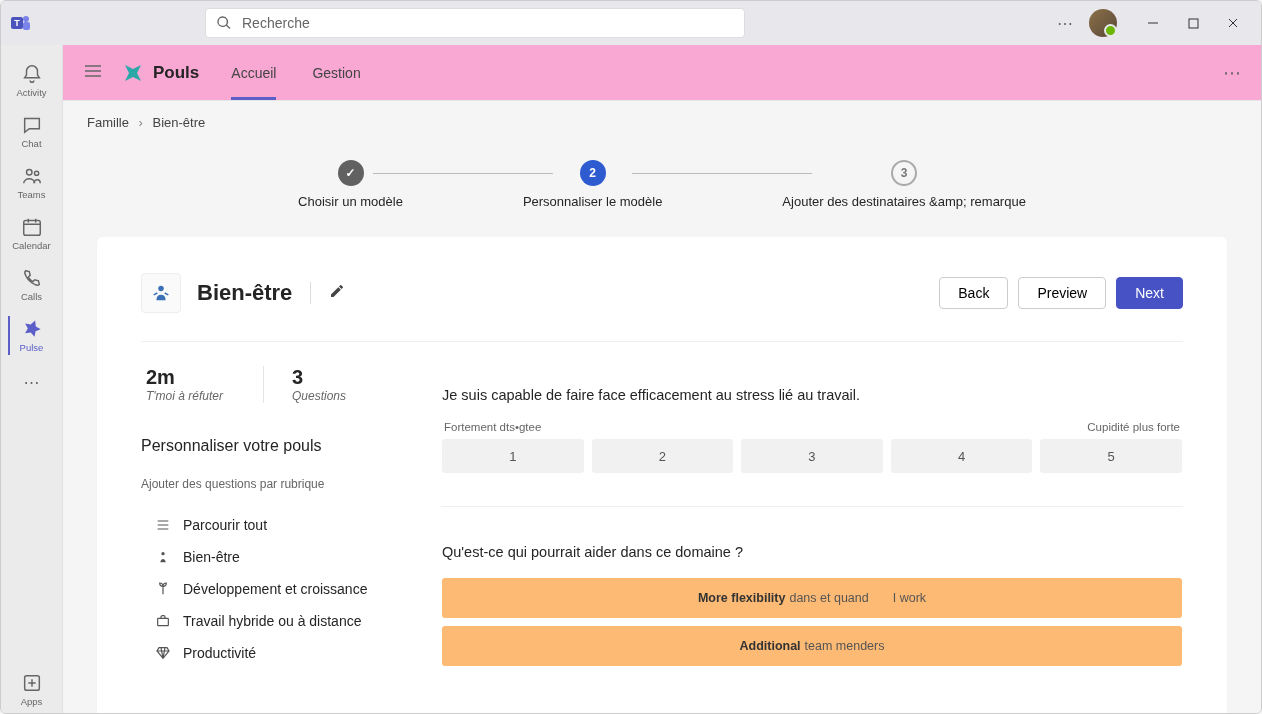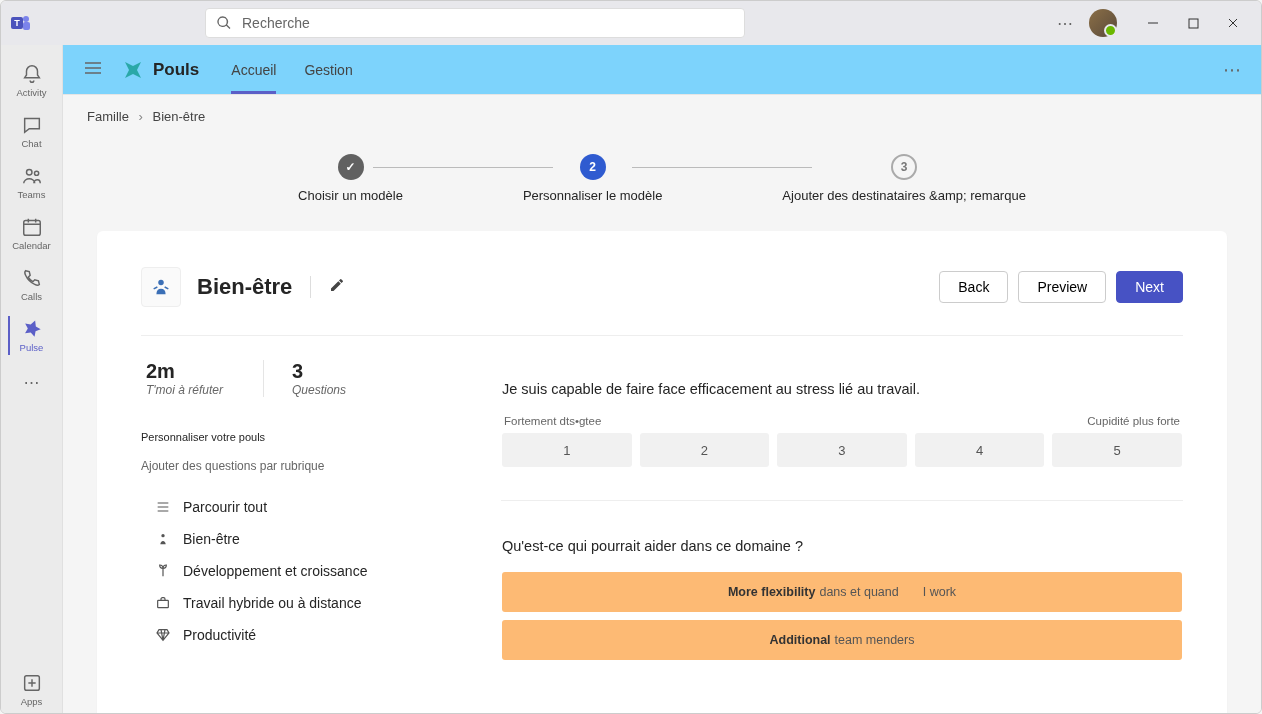--- a/index.html
+++ b/index.html
@@ -24,26 +24,26 @@
   .rail { width: 62px; background: #ebebeb; display:flex; flex-direction:column; align-items:center; padding-top: 10px; border-right: 1px solid #e0e0e0;}
   .rail-item { width: 48px; display:flex; flex-direction:column; align-items:center; padding: 8px 0; color:#666; font-size:10px; cursor:pointer; position: relative;}
   .rail-item.active { color: #5b5fc7; }
   .rail-item.active::before { content:''; position:absolute; left:0; top:6px; bottom:6px; width:2px; background:#5b5fc7; }
   .rail-item svg { width:22px; height:22px; margin-bottom:2px; }
   .rail-item span { font-size:9.5px; }
   .rail-spacer { flex:1; }
   
   
   .content { flex:1; background:#f5f5f5; display:flex; flex-direction:column; overflow:hidden;}
-  .app-header { height: 50px; background:#7dd3fc; border-bottom:1px solid #e5e5e5; display:flex; align-items:center; padding: 0 20px; }
+  .app-header { height: 56px; background:#f9a8d4; border-bottom:1px solid #e5e5e5; display:flex; align-items:center; padding: 0 20px; }
   .hamburger { width:20px; margin-right: 18px; cursor:pointer; color:#666; }
   .app-logo { width:24px; height:24px; margin-right:8px; }
   .app-logo svg { width:24px; height:24px; }
   .app-name { font-size:17px; font-weight:600; color:#252525; margin-right: 32px; }
-  .tabs { display:flex; gap: 28px; height:100%; align-items:stretch;justify-content:center; }
+  .tabs { display:flex; gap: 36px; height:100%; align-items:stretch;justify-content:center; }
   .tab { display:flex; align-items:center; font-size:14px; color:#444; cursor:pointer; border-bottom:3px solid transparent; padding-top:3px;}
   .tab.active { border-bottom-color:#5b5fc7; font-weight:500;}
   .app-header .dots { margin-left:auto; color:#666; font-size:18px; cursor:pointer;}
   
   
   .page { flex:1; overflow-y:auto; padding: 0; }
   .breadcrumb { padding: 14px 24px; font-size:13px; color:#444; }
   .breadcrumb .chev { margin: 0 6px; color:#888; }
   
   
@@ -61,28 +61,28 @@
   .card-head { display:flex; align-items:center; padding-bottom: 28px; border-bottom:1px solid #eee; }
   .title-icon { width:40px; height:40px; background:#fafafa; border:1px solid #eee; border-radius:4px; display:flex; align-items:center; justify-content:center; margin-right:16px; }
   .title-text { font-size:22px; font-weight:600; color:#252525; }
   .title-divider { width:1px; height:22px; background:#ddd; margin: 0 18px; }
   .edit-icon { cursor:pointer; color:#444; }
   .head-buttons { margin-left:auto; display:flex; gap:10px; }
   .btn { height:32px; padding:0 18px; border-radius:4px; font-size:14px; cursor:pointer; border:1px solid #ccc; background:#fff; }
   .btn.primary { background:#4752c4; color:#fff; border-color:#4752c4; }
   
   
-  .card-body { display:flex; padding-top: 24px; gap: 60px;}
+  .card-body { display:flex; padding-top: 24px; }
   .sidebar { flex: 0 0 300px; }
   .stats { display:flex; gap: 40px; margin-bottom: 34px; padding-left: 4px;}
   .stat { border-left: 1px solid transparent; }
   .stat + .stat { padding-left: 28px; border-left:1px solid #e5e5e5;}
   .stat-val { font-size:20px; font-weight:700; color:#252525; }
   .stat-lbl { font-size:12px; color:#666;font-style:italic; }
-  .section-title { font-size:11px; font-weight:500; color:#252525; margin-bottom: 16px; }
+  .section-title { font-size:16px; font-weight:500; color:#252525; margin-bottom: 22px; }
   .section-sub { font-size:12px; color:#666; margin-bottom: 18px; }
   .topic-list { list-style:none; }
   .topic-list li { display:flex; align-items:center; gap:12px; padding:8px 0 8px 14px; font-size:14px; color:#252525; cursor:pointer;}
   .topic-list svg { width:16px; height:16px; flex-shrink:0; }
   
   .main-col { flex:1; }
   .q-block { border:1px solid transparent; padding: 20px 0 26px; }
   .q-text { font-size:14.5px; color:#252525; margin-bottom: 18px; }
   .scale-labels { display:flex; justify-content:space-between; font-size:11.5px; color:#666; margin-bottom:6px; padding: 0 2px;}
   .scale-row { display:flex; gap:8px; }

